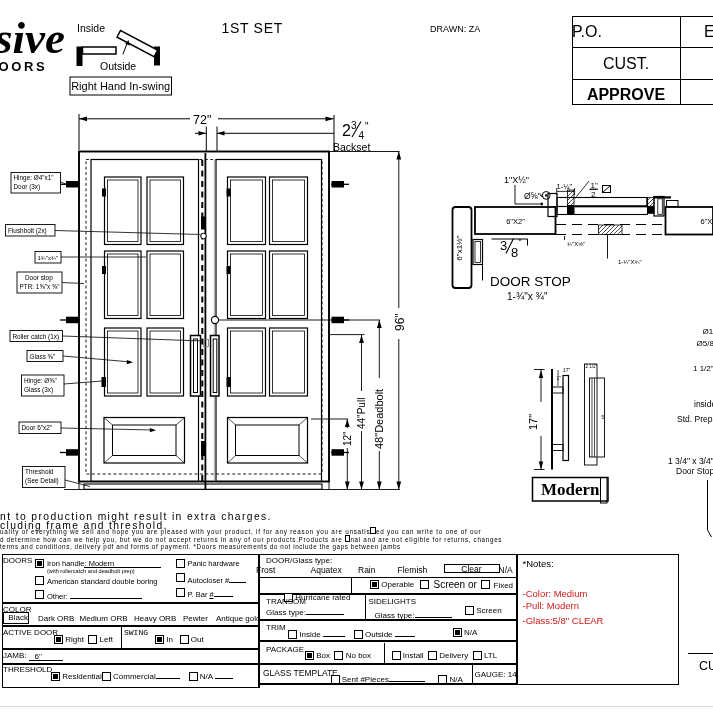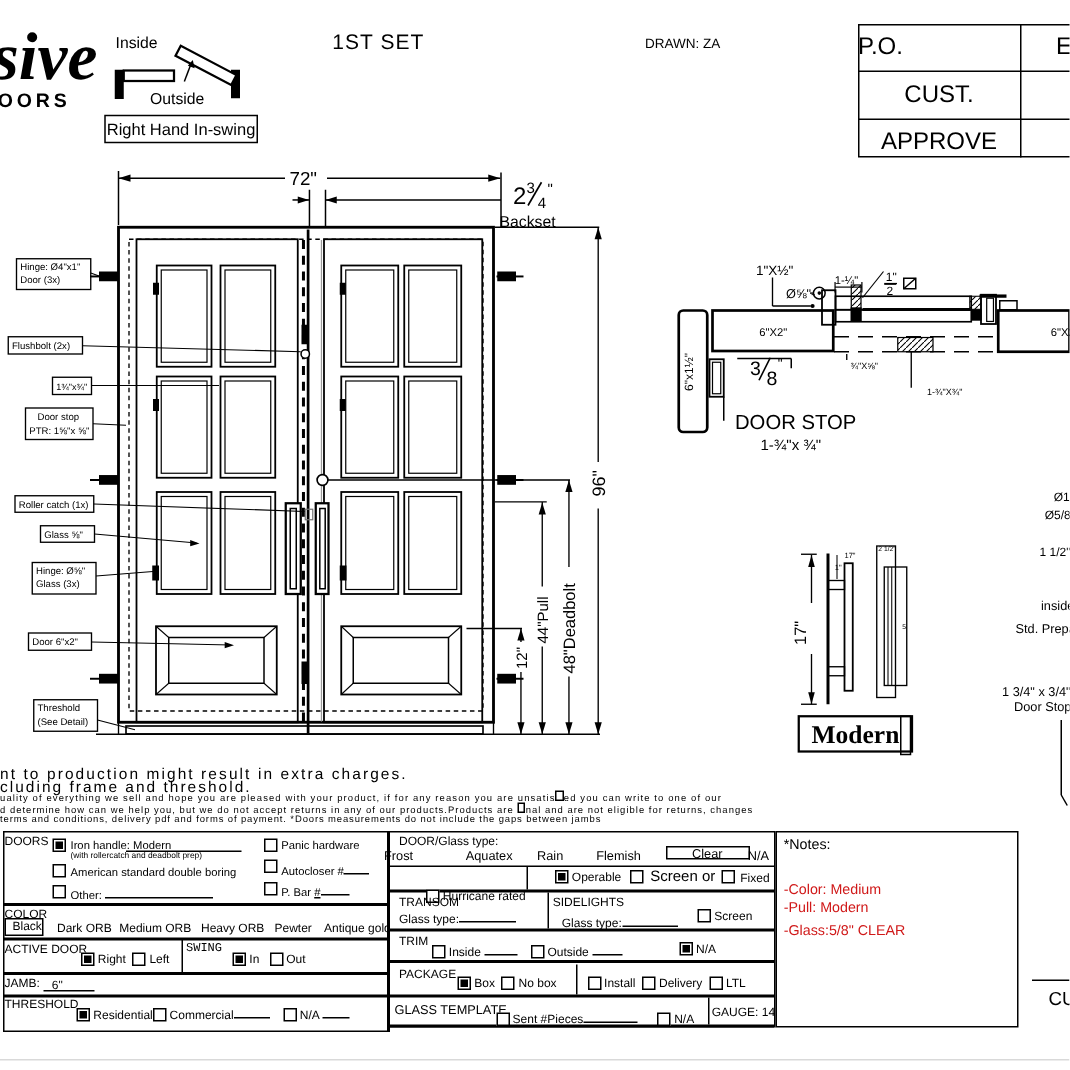--- a/index.html
+++ b/index.html
@@ -350,21 +350,21 @@
 <div class="abs" style="left:0;top:526.8px;font-size:6.3px;letter-spacing:0.75px;">uality of everything we sell and hope you are pleased with your product, if for any reason you are unsatis<span style="display:inline-block;width:3.5px;height:5px;border:0.7px solid #000;"></span>ed you can write to one of our</div>
 <div class="abs" style="left:0;top:534.8px;font-size:6.3px;letter-spacing:0.68px;">d determine how can we help you, but we do not accept returns in any of our products.Products are <span style="display:inline-block;width:3.5px;height:5px;border:0.7px solid #000;"></span>nal and are not eligible for returns, changes</div>
 <div class="abs" style="left:0;top:542.8px;font-size:6.3px;letter-spacing:0.59px;">terms and conditions, delivery pdf and forms of payment. *Doors measurements do not include the gaps between jambs</div>
 
 <div class="abs" style="left:572px;top:15.5px;width:250px;height:89.5px;border:1.6px solid #000;box-sizing:border-box;"></div>
 <div class="abs" style="left:572px;top:47px;width:250px;height:0;border-top:1.4px solid #000;"></div>
 <div class="abs" style="left:572px;top:79px;width:250px;height:0;border-top:1.4px solid #000;"></div>
 <div class="abs" style="left:680px;top:15.5px;width:0;height:89.5px;border-left:1.4px solid #000;"></div>
 <div class="abs" style="left:572px;top:23px;width:108px;text-align:left;font-size:16px;">P.O.</div>
 <div class="abs" style="left:572px;top:55px;width:108px;text-align:center;font-size:16px;">CUST.</div>
-<div class="abs" style="left:572px;top:86px;width:108px;text-align:center;font-size:16px;">APPROVE</div>
+<div class="abs" style="left:572px;top:86px;width:108px;text-align:center;font-size:16px;font-weight:bold;">APPROVE</div>
 <div class="abs" style="left:704px;top:23px;font-size:16px;">EST</div>
 
 <div class="abs" style="left:2px;top:553.5px;width:257px;height:134.5px;border:1.6px solid #000;box-sizing:border-box;"></div>
 <div class="abs" style="left:259px;top:553.5px;width:257.5px;height:131.5px;border:1.6px solid #000;box-sizing:border-box;"></div>
 
 <div class="abs" style="left:2px;top:601.5px;width:257px;height:2.4px;background:#000;"></div>
 <div class="abs" style="left:2px;top:624.5px;width:257px;height:2.4px;background:#000;"></div>
 <div class="abs" style="left:2px;top:647.5px;width:257px;height:2.4px;background:#000;"></div>
 <div class="abs" style="left:2px;top:662.5px;width:257px;height:2.4px;background:#000;"></div>
 

